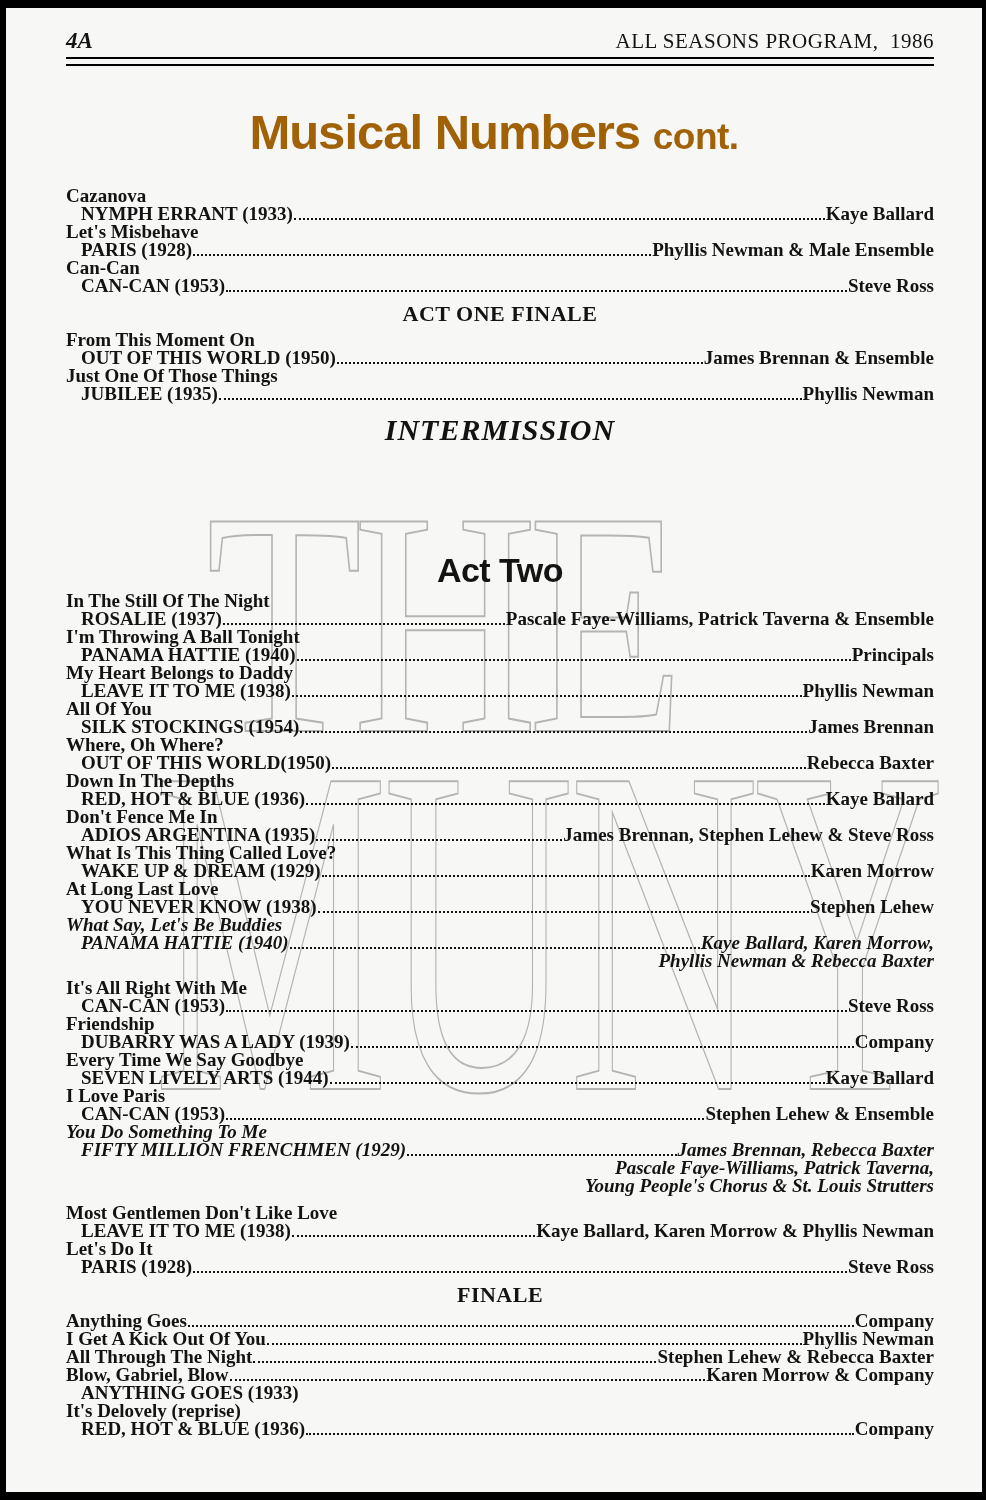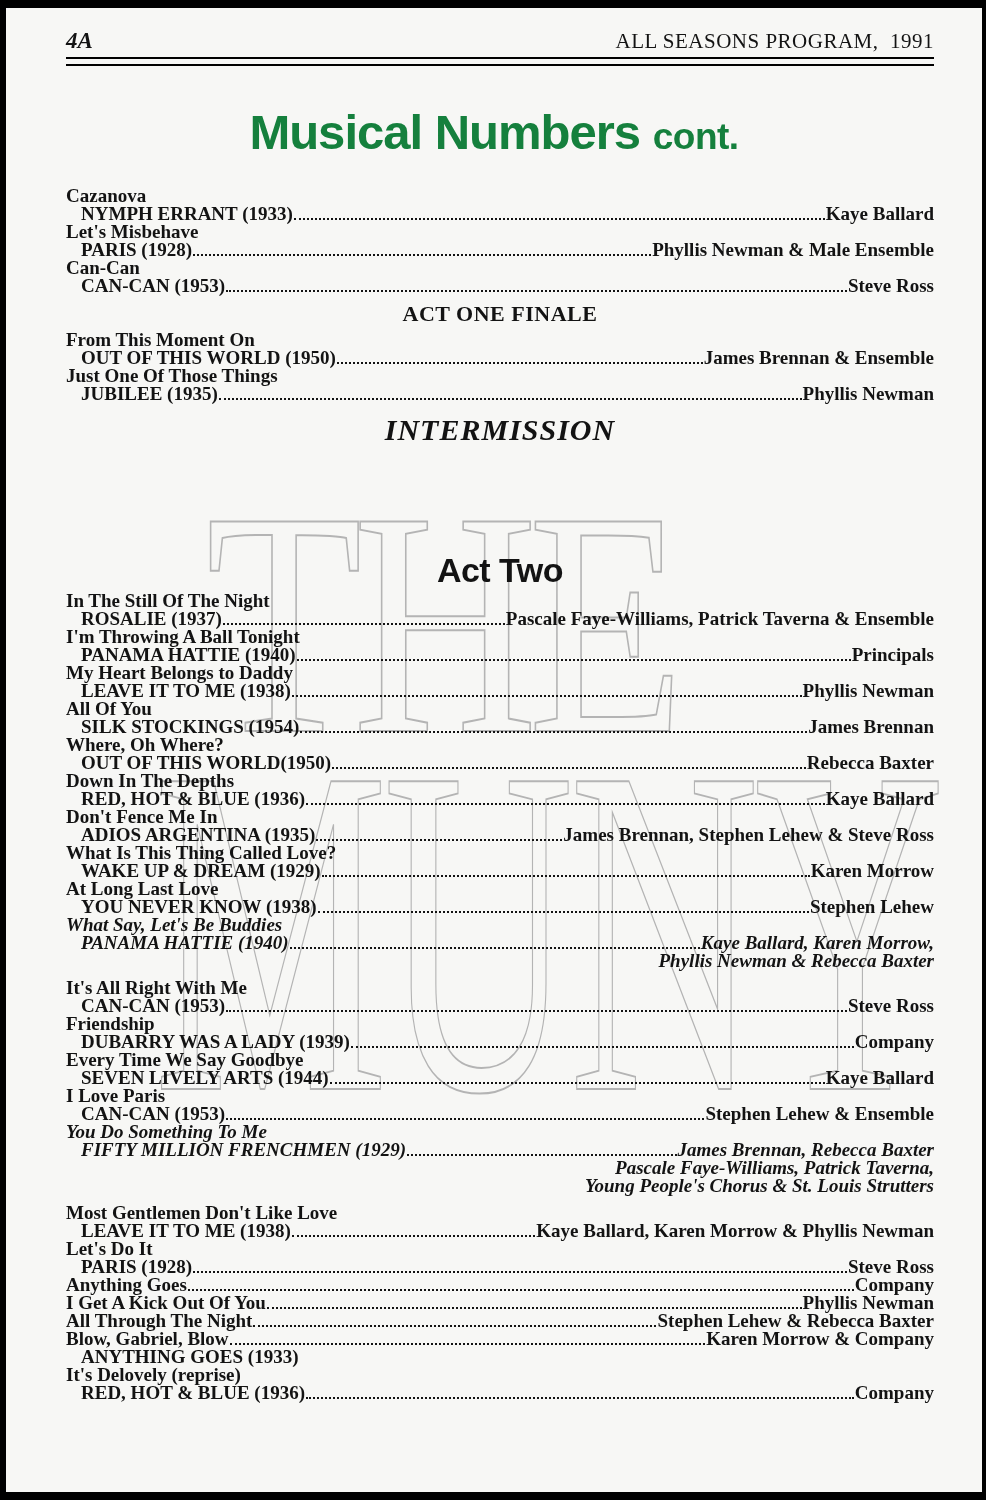--- a/index.html
+++ b/index.html
@@ -32,21 +32,21 @@
   .header { position:relative; z-index:1; padding:20px 48px 0 60px; }
   .header-row { display:flex; justify-content:space-between; align-items:baseline; }
   .page-number { font-size:23px; font-weight:bold; font-style:italic; }
   .header-title { font-size:21px; letter-spacing:0.5px; white-space:pre; }
   .double-rule { margin-top:3px; height:5px; border-top:2.5px solid #000; border-bottom:2.5px solid #000; }
   
   .title-block { position:relative; z-index:1; text-align:center; margin-top:40px; }
   .page-title {
     font-family:"Liberation Sans", sans-serif;
     font-weight:bold; font-size:49px; letter-spacing:-1px; line-height:52px;
-    color:#15803d;
+    color:#a16207;
   }
   .title-suffix { font-size:37px; letter-spacing:-0.5px; }
   
   .list { position:relative; z-index:1; margin-top:24px; padding:0 48px 0 60px; }
   .line, .dotrow, .rightline { font-weight:bold; font-size:19px; line-height:18px; }
   .line { white-space:nowrap; }
   .indent { padding-left:15px; }
   .dotrow { display:flex; align-items:flex-end; }
   .dotrow .t { white-space:nowrap; }
   .dotrow .leader { flex:1 1 auto; min-width:8px; border-bottom:2.5px dotted #131313; margin:0 1px 3px 1px; }
@@ -64,21 +64,21 @@
 <div class="frame">
 
   <div class="watermark">
     <span class="wm wm-line1">THE</span>
     <span class="wm wm-line2">MUNY</span>
   </div>
 
   <div class="header">
     <div class="header-row">
       <span class="page-number">4A</span>
-      <span class="header-title">ALL SEASONS PROGRAM,  1991</span>
+      <span class="header-title">ALL SEASONS PROGRAM,  1986</span>
     </div>
     <div class="double-rule"></div>
   </div>
 
   <div class="title-block">
     <span class="page-title"><span>Musical Numbers</span> <span class="title-suffix">cont.</span></span>
   </div>
 
   <div class="list" id="musical-numbers-list">
       <div class="entry">
@@ -256,20 +256,21 @@
         </div>
       </div>
       <div class="entry">
         <div class="line">Let's Do It</div>
         <div class="dotrow indent">
           <span class="t">PARIS (1928)</span>
           <span class="leader"></span>
           <span class="r">Steve Ross</span>
         </div>
       </div>
+      <div class="heading h-finale">FINALE</div>
       <div class="entry">
         <div class="dotrow">
           <span class="t">Anything Goes</span>
           <span class="leader"></span>
           <span class="r">Company</span>
         </div>
       </div>
       <div class="entry">
         <div class="dotrow">
           <span class="t">I Get A Kick Out Of You</span>

